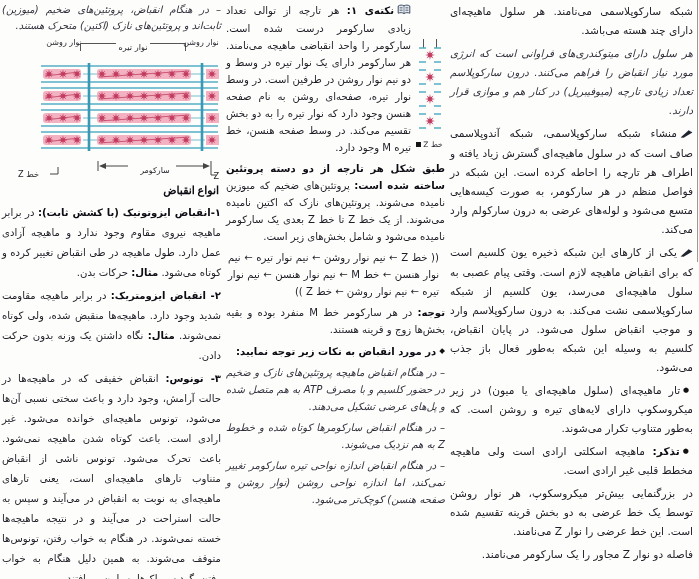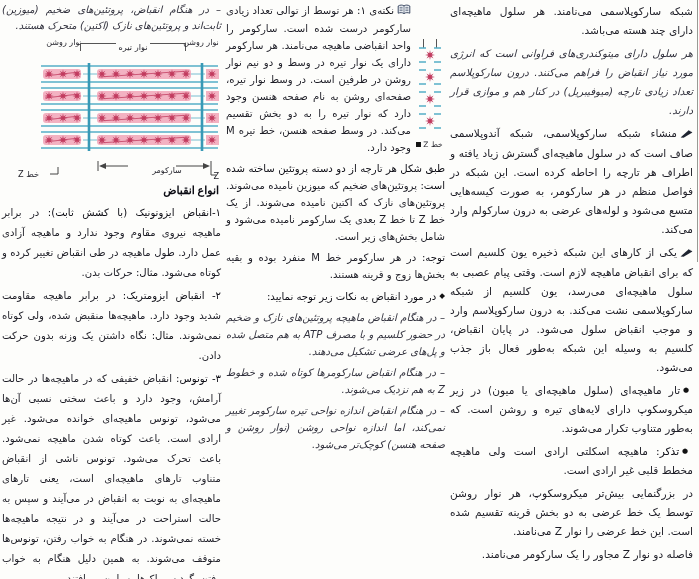--- a/index.html
+++ b/index.html
@@ -9,41 +9,41 @@
     font-family:"DejaVu Sans",sans-serif;
     direction:rtl;
   }
   .page{position:absolute;inset:0;}
   .vrule{position:absolute;right:1px;top:0;width:1px;height:262px;background:#9a9a94;}
   .col{position:absolute;top:2px;text-align:justify;text-justify:inter-word;}
   #col-right{right:6px;width:243px;font-size:10.6px;line-height:19px;}
   #col-mid{right:254px;width:219px;font-size:10.1px;line-height:17px;}
   #col-left{left:2px;width:219px;font-size:10.1px;line-height:20px;}
   p{margin:0 0 4px 0;}
-  b{font-weight:normal;color:#0c0c14;}
+  b{font-weight:bold;color:#0c0c14;}
   .hand{font-style:italic;color:#32323e;}
   #col-right .hand{font-size:10.3px;}
   .mk{display:inline-block;vertical-align:-1px;margin-left:3px;}
   .blt{font-size:7px;vertical-align:2px;margin-left:3px;color:#111;}
   .dia{font-size:7.5px;vertical-align:2px;margin-left:3px;color:#111;}
   .seq{padding:0 6px 0 2px;}
   
   #fig{position:relative;height:138px;margin:2px 0 4px 8px;}
   .fig-top{position:relative;height:24px;font-size:8px;line-height:9.5px;color:#26262e;text-align:center;}
   .lb-side{position:absolute;top:1px;}
   .ls-r{right:0;width:40px;}
   .ls-l{left:32px;width:44px;}
   .lb-center{position:absolute;top:6px;left:70px;width:106px;display:flex;font-size:8.2px;color:#26262e;}
   .lb-center .ln{flex:1;border-top:1px solid #555;}
   .lb-center .tk{width:1px;height:8px;background:#555;}
   .lb-center .tx{padding:0 3px;white-space:nowrap;}
   .fig-bot{position:relative;height:20px;font-size:8.2px;color:#26262e;}
   .fig-bot .lblA{position:absolute;left:8px;top:4px;}
   .fig-bot .lblB{position:absolute;right:2px;top:6px;}
-  .fig-bot .lblC{position:absolute;left:134px;top:1px;width:46px;text-align:center;font-size:8px;}
+  .fig-bot .lblC{position:absolute;left:122px;top:1px;width:46px;text-align:center;font-size:8px;}
   .fig-bot svg{position:absolute;left:0;top:0;}
   
   .strip{float:right;width:27px;margin:34px 2px 2px 5px;text-align:center;}
   .ticks{display:block;height:10px;}
   .ticks i{display:inline-block;width:1px;height:9px;background:#555;margin:0 6px;}
   .strip-lbl{display:block;font-size:7.5px;white-space:nowrap;color:#26262e;margin-top:1px;}
   .sq{display:inline-block;width:5px;height:5px;background:#151515;margin-right:2px;vertical-align:0;}
   h3{font-size:11px;margin:5px 2px 3px 0;color:#0c0c14;font-family:Liberation Serif, serif;}
   .itm{margin:0 0 3px 0;}
 </style>
@@ -84,23 +84,24 @@
           <use href="#st8" transform="translate(12,9) scale(0.95)"></use>
           <use href="#st8" transform="translate(12,31) scale(0.95)"></use>
           <use href="#st8" transform="translate(12,53) scale(0.95)"></use>
           <use href="#st8" transform="translate(12,75) scale(0.95)"></use>
         </svg>
         <span class="strip-lbl"><span>خط Z</span><span class="sq"></span></span>
       </span>
       <span class="mk"><svg width="14" height="11" viewBox="0 0 14 11">
             <path d="M1.2,2 C3.2,0.8 5.4,0.8 7,1.9 C8.6,0.8 10.8,0.8 12.8,2 V9.2 C10.8,8.4 8.6,8.4 7,9.6 C5.4,8.4 3.2,8.4 1.2,9.2 Z" fill="#eef2f6" stroke="#2b3a55" stroke-width="0.9"></path>
             <path d="M7,1.9 V9.6 M2.6,3.4 H5.6 M2.6,5 H5.6 M2.6,6.6 H5.6 M8.4,3.4 H11.4 M8.4,5 H11.4 M8.4,6.6 H11.4" stroke="#2b3a55" stroke-width="0.6" fill="none"></path>
-          </svg></span><b>نکته‌ی ۱:</b> <span>هر توسط از توالی تعداد زیادی سارکومر درست شده است. سارکومر را واحد انقباضی ماهیچه می‌نامند. هر سارکومر دارای یک نوار تیره در وسط و دو نیم نوار روشن در طرفین است. در وسط نوار تیره، صفحه‌ای روشن به نام صفحه هنسن وجود دارد که نوار تیره را به دو بخش تقسیم می‌کند. در وسط صفحه هنسن، خط تیره M وجود دارد.</span>
+          </svg></span><b>نکته‌ی ۱:</b> <span>هر تارچه از توالی تعداد زیادی سارکومر درست شده است. سارکومر را واحد انقباضی ماهیچه می‌نامند. هر سارکومر دارای یک نوار تیره در وسط و دو نیم نوار روشن در طرفین است. در وسط نوار تیره، صفحه‌ای روشن به نام صفحه هنسن وجود دارد که نوار تیره را به دو بخش تقسیم می‌کند. در وسط صفحه هنسن، خط تیره M وجود دارد.</span>
     </p>
     <p><b>طبق شکل هر تارچه از دو دسته پروتئین ساخته شده است:</b> <span>پروتئین‌های ضخیم که میوزین نامیده می‌شوند. پروتئین‌های نازک که اکتین نامیده می‌شوند. از یک خط Z تا خط Z بعدی یک سارکومر نامیده می‌شود و شامل بخش‌های زیر است.</span></p>
+    <p class="seq">(( خط Z ← نیم نوار روشن ← نیم نوار تیره ← نیم نوار هنسن ← خط M ← نیم نوار هنسن ← نیم نوار تیره ← نیم نوار روشن ← خط Z ))</p>
     <p><b>توجه:</b> <span>در هر سارکومر خط M منفرد بوده و بقیه بخش‌ها زوج و قرینه هستند.</span></p>
     <p><span class="dia">◆</span><b>در مورد انقباض به نکات زیر توجه نمایید:</b></p>
     <p class="hand">– در هنگام انقباض ماهیچه پروتئین‌های نازک و ضخیم در حضور کلسیم و با مصرف ATP به هم متصل شده و پل‌های عرضی تشکیل می‌دهند.</p>
     <p class="hand">– در هنگام انقباض سارکومرها کوتاه شده و خطوط Z به هم نزدیک می‌شوند.</p>
     <p class="hand">– در هنگام انقباض اندازه نواحی تیره سارکومر تغییر نمی‌کند، اما اندازه نواحی روشن (نوار روشن و صفحه هنسن) کوچک‌تر می‌شود.</p>
   </div>
 
   <div class="col" id="col-left">
     <p class="hand" style="font-size:10px;line-height:16px;margin-bottom:3px;">– در هنگام انقباض، پروتئین‌های ضخیم (میوزین) ثابت‌اند و پروتئین‌های نازک (اکتین) متحرک هستند.</p>
 

